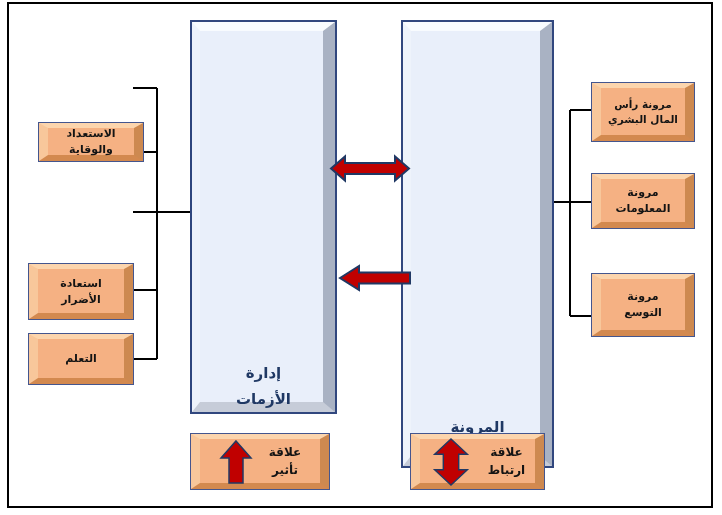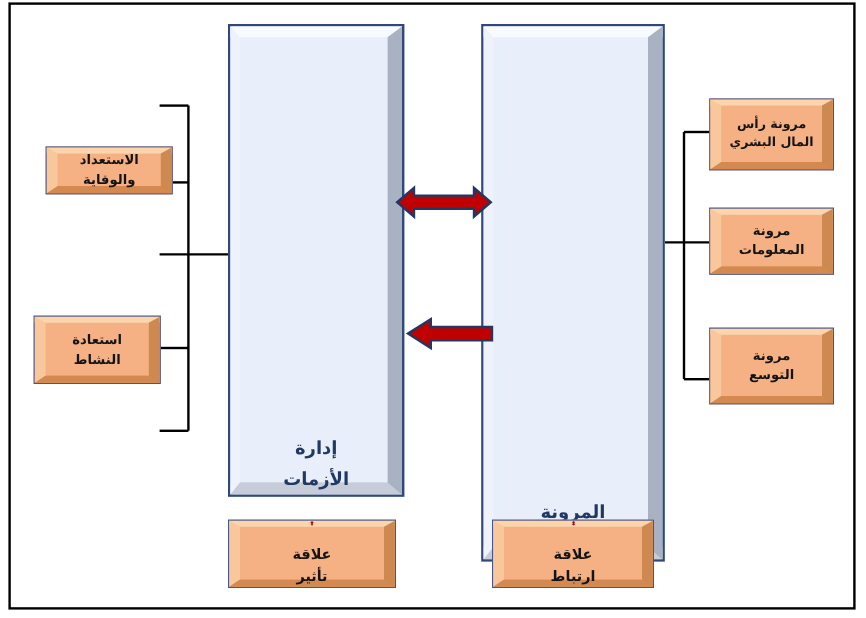--- a/index.html
+++ b/index.html
@@ -27,21 +27,21 @@
         background:var(--panel-blue,#e9effa);
         display:flex;align-items:flex-end;justify-content:center;}
   .bbox::before{content:"";position:absolute;inset:0;border-style:solid;
         border-width:9px 12px 10px 8px;
         border-color:#f8fbfe #a9b2c3 #c6ccd8 #eef3fb;pointer-events:none;}
   .bbox-label{position:relative;font-weight:bold;font-size:15px;
         color:var(--panel-text,#1f3864);text-align:center;
         white-space:pre-line;line-height:1.7;z-index:1;}
 
   
-  .legend{gap:16px;flex-direction:column;}
+  .legend{gap:16px;}
   .legend .obox-label{font-size:12px;}
   .arrow-svg{position:relative;z-index:1;display:block;}
 
   .mid-arrow{position:absolute;z-index:3;}
 </style>
 </head>
 <body>
 
 <div class="canvas">
   <div class="frame"></div>
@@ -62,21 +62,24 @@
       <line x1="570" y1="110" x2="570" y2="316"></line>
     </g>
   </svg>
 
   <div class="obox" style="left:38px;top:122px;width:106px;height:40px">
     <div class="obox-label" dir="rtl">الاستعداد
 والوقاية</div>
   </div>
   <div class="obox" style="left:28px;top:263px;width:106px;height:57px">
     <div class="obox-label" dir="rtl">استعادة
-النشاط</div>
+الأضرار</div>
+  </div>
+  <div class="obox" style="left:28px;top:333px;width:106px;height:52px">
+    <div class="obox-label" dir="rtl">التعلم</div>
   </div>
 
   <div class="bbox" style="left:190px;top:20px;width:147px;height:394px">
     <div class="bbox-label" dir="rtl">إدارة
 الأزمات</div>
   </div>
   <div class="bbox" style="left:401px;top:20px;width:153px;height:448px">
     <div class="bbox-label" dir="rtl">المرونة
 الأستراتيجية</div>
   </div>

